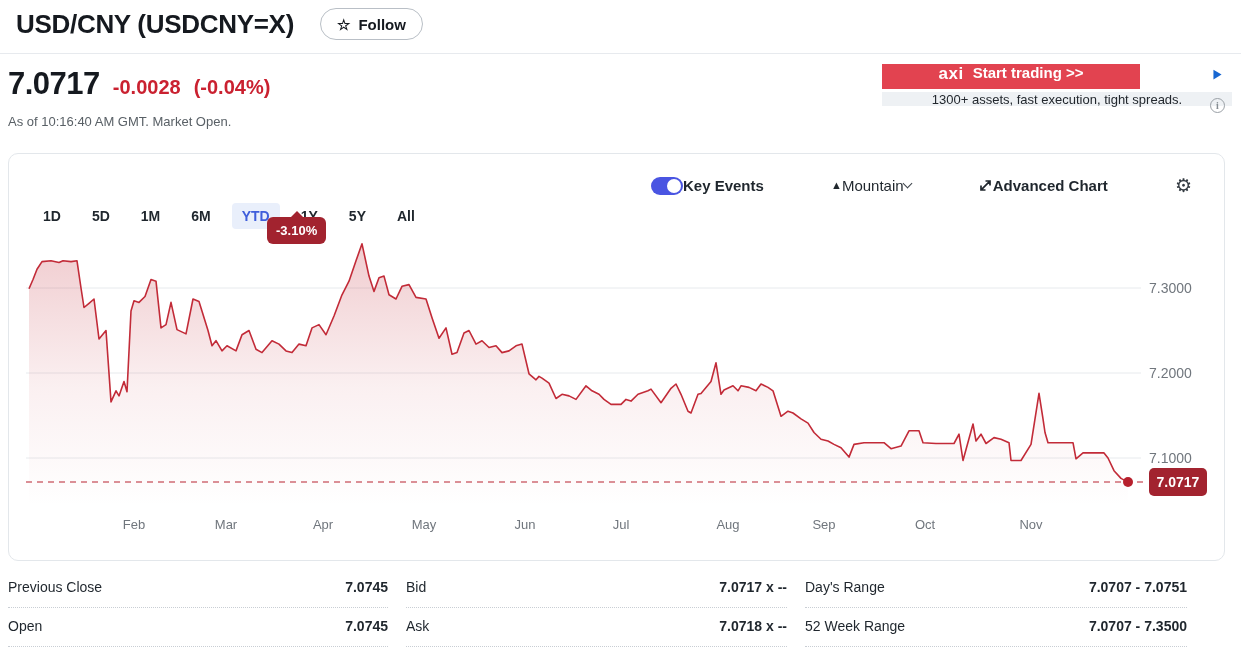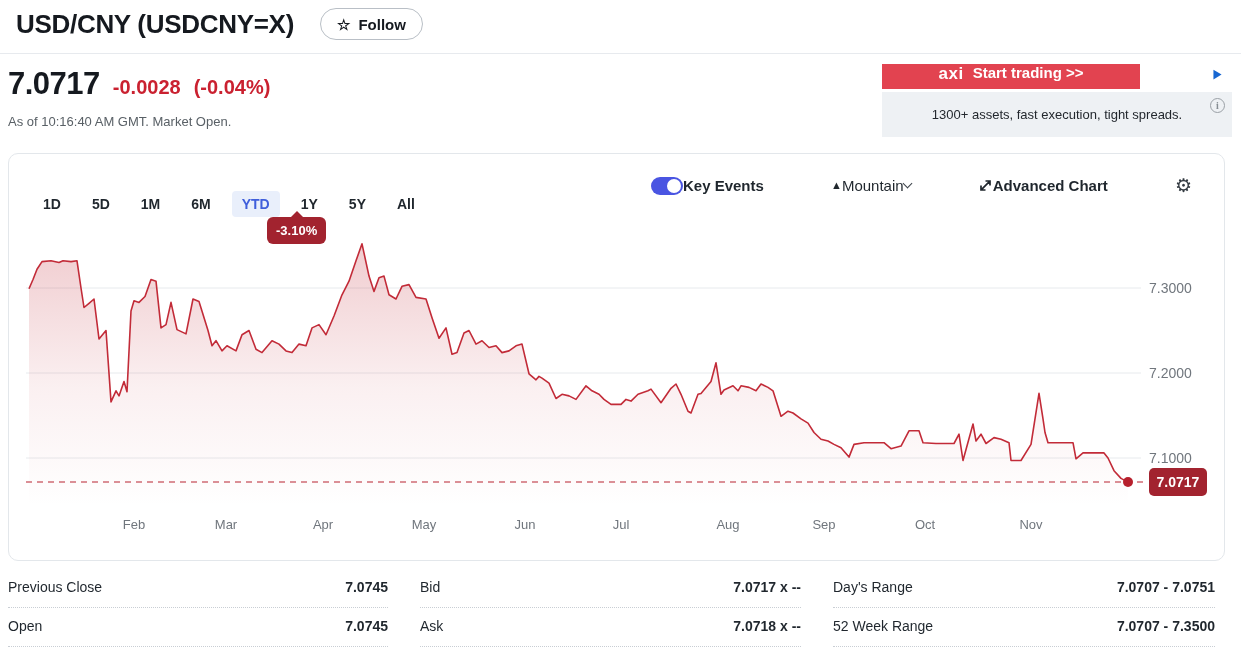--- a/index.html
+++ b/index.html
@@ -22,51 +22,51 @@
   .asof{position:absolute;top:114px;left:8px;font-size:13px;color:#596066;}
 
   
   .ad{position:absolute;left:882px;top:64px;width:350px;height:55px;}
   .ad-cta{position:absolute;left:0;top:0;width:258px;height:25px;background:#e24350;color:#fff;
     display:flex;align-items:flex-start;justify-content:center;gap:9px;cursor:pointer;}
   .ad-brand{font-weight:700;font-size:17px;letter-spacing:0.5px;}
   .ad-text{font-weight:700;font-size:15px;}
   .adchoices{position:absolute;right:4px;top:0;width:21px;height:21px;background:#fff;display:flex;
     align-items:center;justify-content:center;cursor:pointer;}
-  .ad-sub{position:absolute;left:0;top:28px;width:350px;height:45px;background:#eef1f4;display:flex;
+  .ad-sub{position:absolute;left:0;top:28px;width:350px;height:14px;background:#eef1f4;display:flex;
     align-items:center;justify-content:center;font-size:13px;color:#23282e;}
   .info-ic{position:absolute;right:7px;top:6px;width:15px;height:15px;border:1px solid #9aa0a6;border-radius:50%;
     color:#868d93;font-size:10px;font-weight:700;display:flex;align-items:center;justify-content:center;
     font-family:"Liberation Serif",serif;cursor:pointer;}
 
   
   .chart-card{position:absolute;left:8px;top:153px;width:1217px;height:408px;border:1px solid #e3e7eb;border-radius:10px;}
   .chart-svg{position:absolute;left:0;top:0;}
   .toolbar{position:absolute;top:33px;left:32px;display:flex;align-items:center;gap:27px;}
   .range-tab{background:none;border:none;font-family:inherit;font-size:14px;font-weight:700;color:#1f262d;
     padding:5px 2px;cursor:pointer;}
-  .range-tab.selected{color:#3f5edb;background:#e9effb;border-radius:4px;padding:5px 10px;margin:4px -8px;}
+  .range-tab.selected{color:#3f5edb;background:#e9effb;border-radius:4px;padding:5px 10px;margin:16px -8px;}
   .ytd-badge{position:absolute;left:215px;top:63px;background:#a2232f;color:#fff;font-size:13px;font-weight:700;
     padding:6px 9px;border-radius:6px;margin-left:43px;}
   .ytd-badge::before{content:"";position:absolute;top:-6px;left:calc(50% - 6px);border:6px solid transparent;
     border-top:none;border-bottom:6px solid #a2232f;}
   .controls{position:absolute;top:22px;left:642px;right:32px;display:flex;align-items:center;justify-content:space-between;}
   .ctrl-group{display:flex;align-items:center;cursor:pointer;}
   .ctrl-label{font-size:15px;font-weight:700;color:#1f262d;}
   .ctrl-label.regular{font-weight:400;}
   .toggle{width:32px;height:18px;border-radius:9px;background:#4a55e2;position:relative;cursor:pointer;}
   .toggle .knob{position:absolute;top:2px;right:2px;width:14px;height:14px;border-radius:50%;background:#fff;}
   .mountain-ic{font-size:11px;color:#1f262d;line-height:1;}
   .chev{width:7px;height:7px;border-right:1.8px solid #3c434a;border-bottom:1.8px solid #3c434a;
     transform:rotate(45deg);margin-top:-4px;}
   .gear{font-size:19px;color:#343b42;line-height:1;cursor:pointer;}
 
   
   .stats{position:absolute;left:8px;top:569px;width:1225px;display:grid;grid-template-columns:380px 381px 382px;
-    column-gap:32px;}
+    column-gap:18px;}
   .stat-cell{display:flex;justify-content:space-between;align-items:center;padding:10px 0 12px;
     border-bottom:1px dotted #c9ced4;font-size:14px;cursor:default;}
   .stat-label{color:#1f262d;}
   .stat-value{font-weight:700;color:#1f262d;margin-left:29px;}
 
   svg text{font-family:"Liberation Sans","DejaVu Sans",sans-serif;}
 </style>
 </head>
 <body>
 

